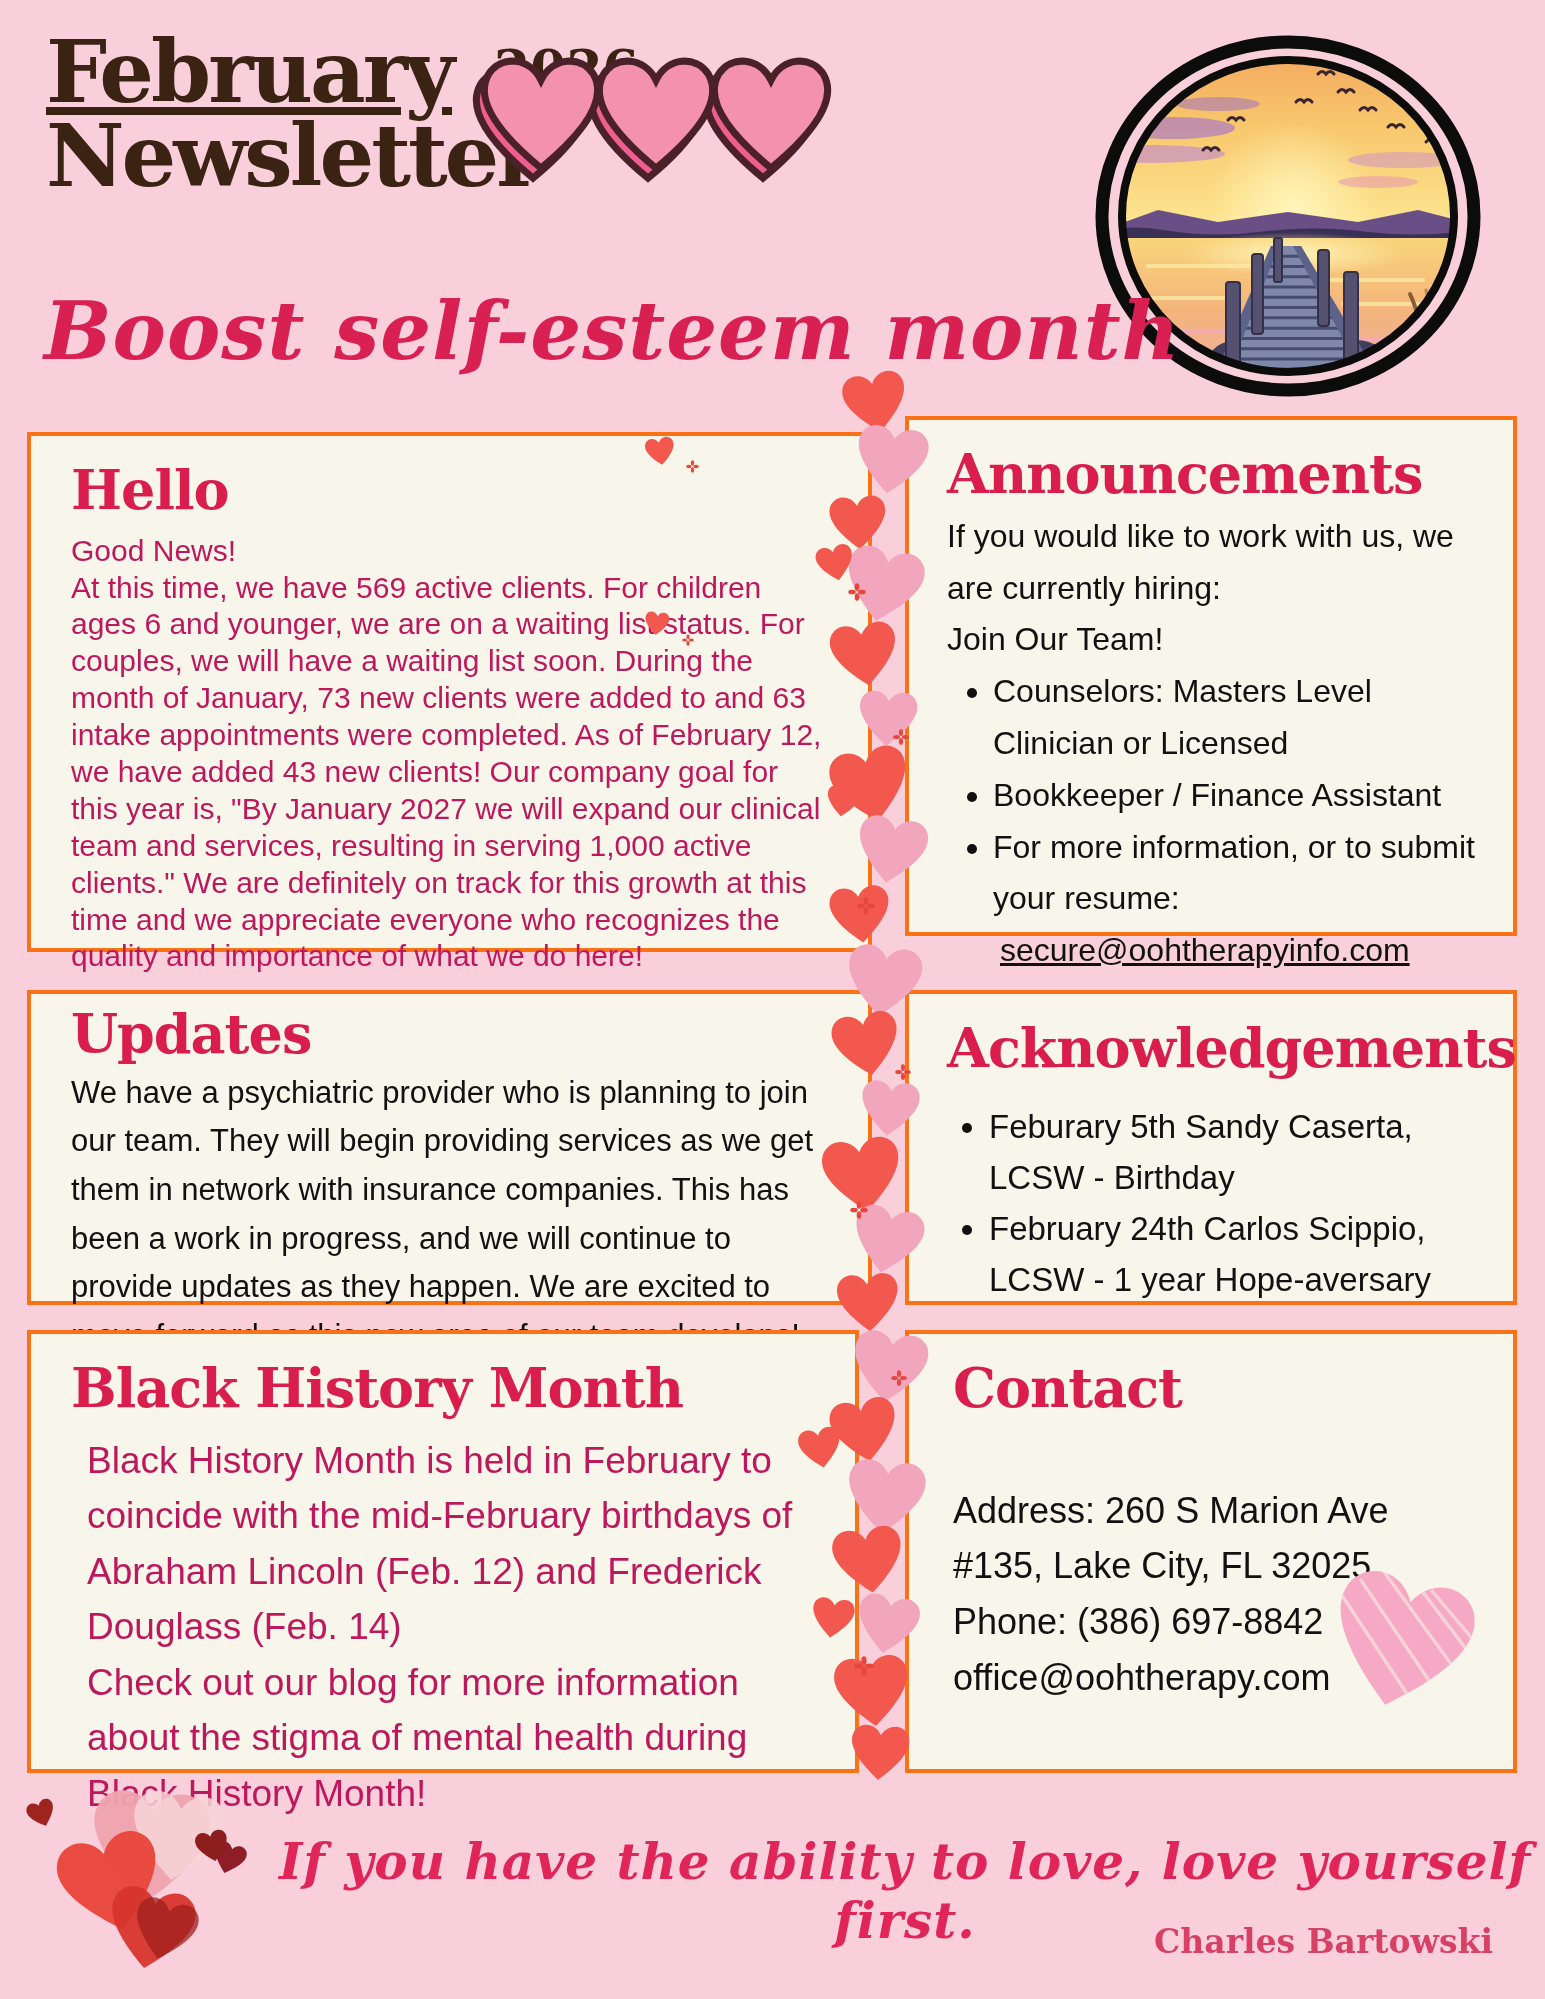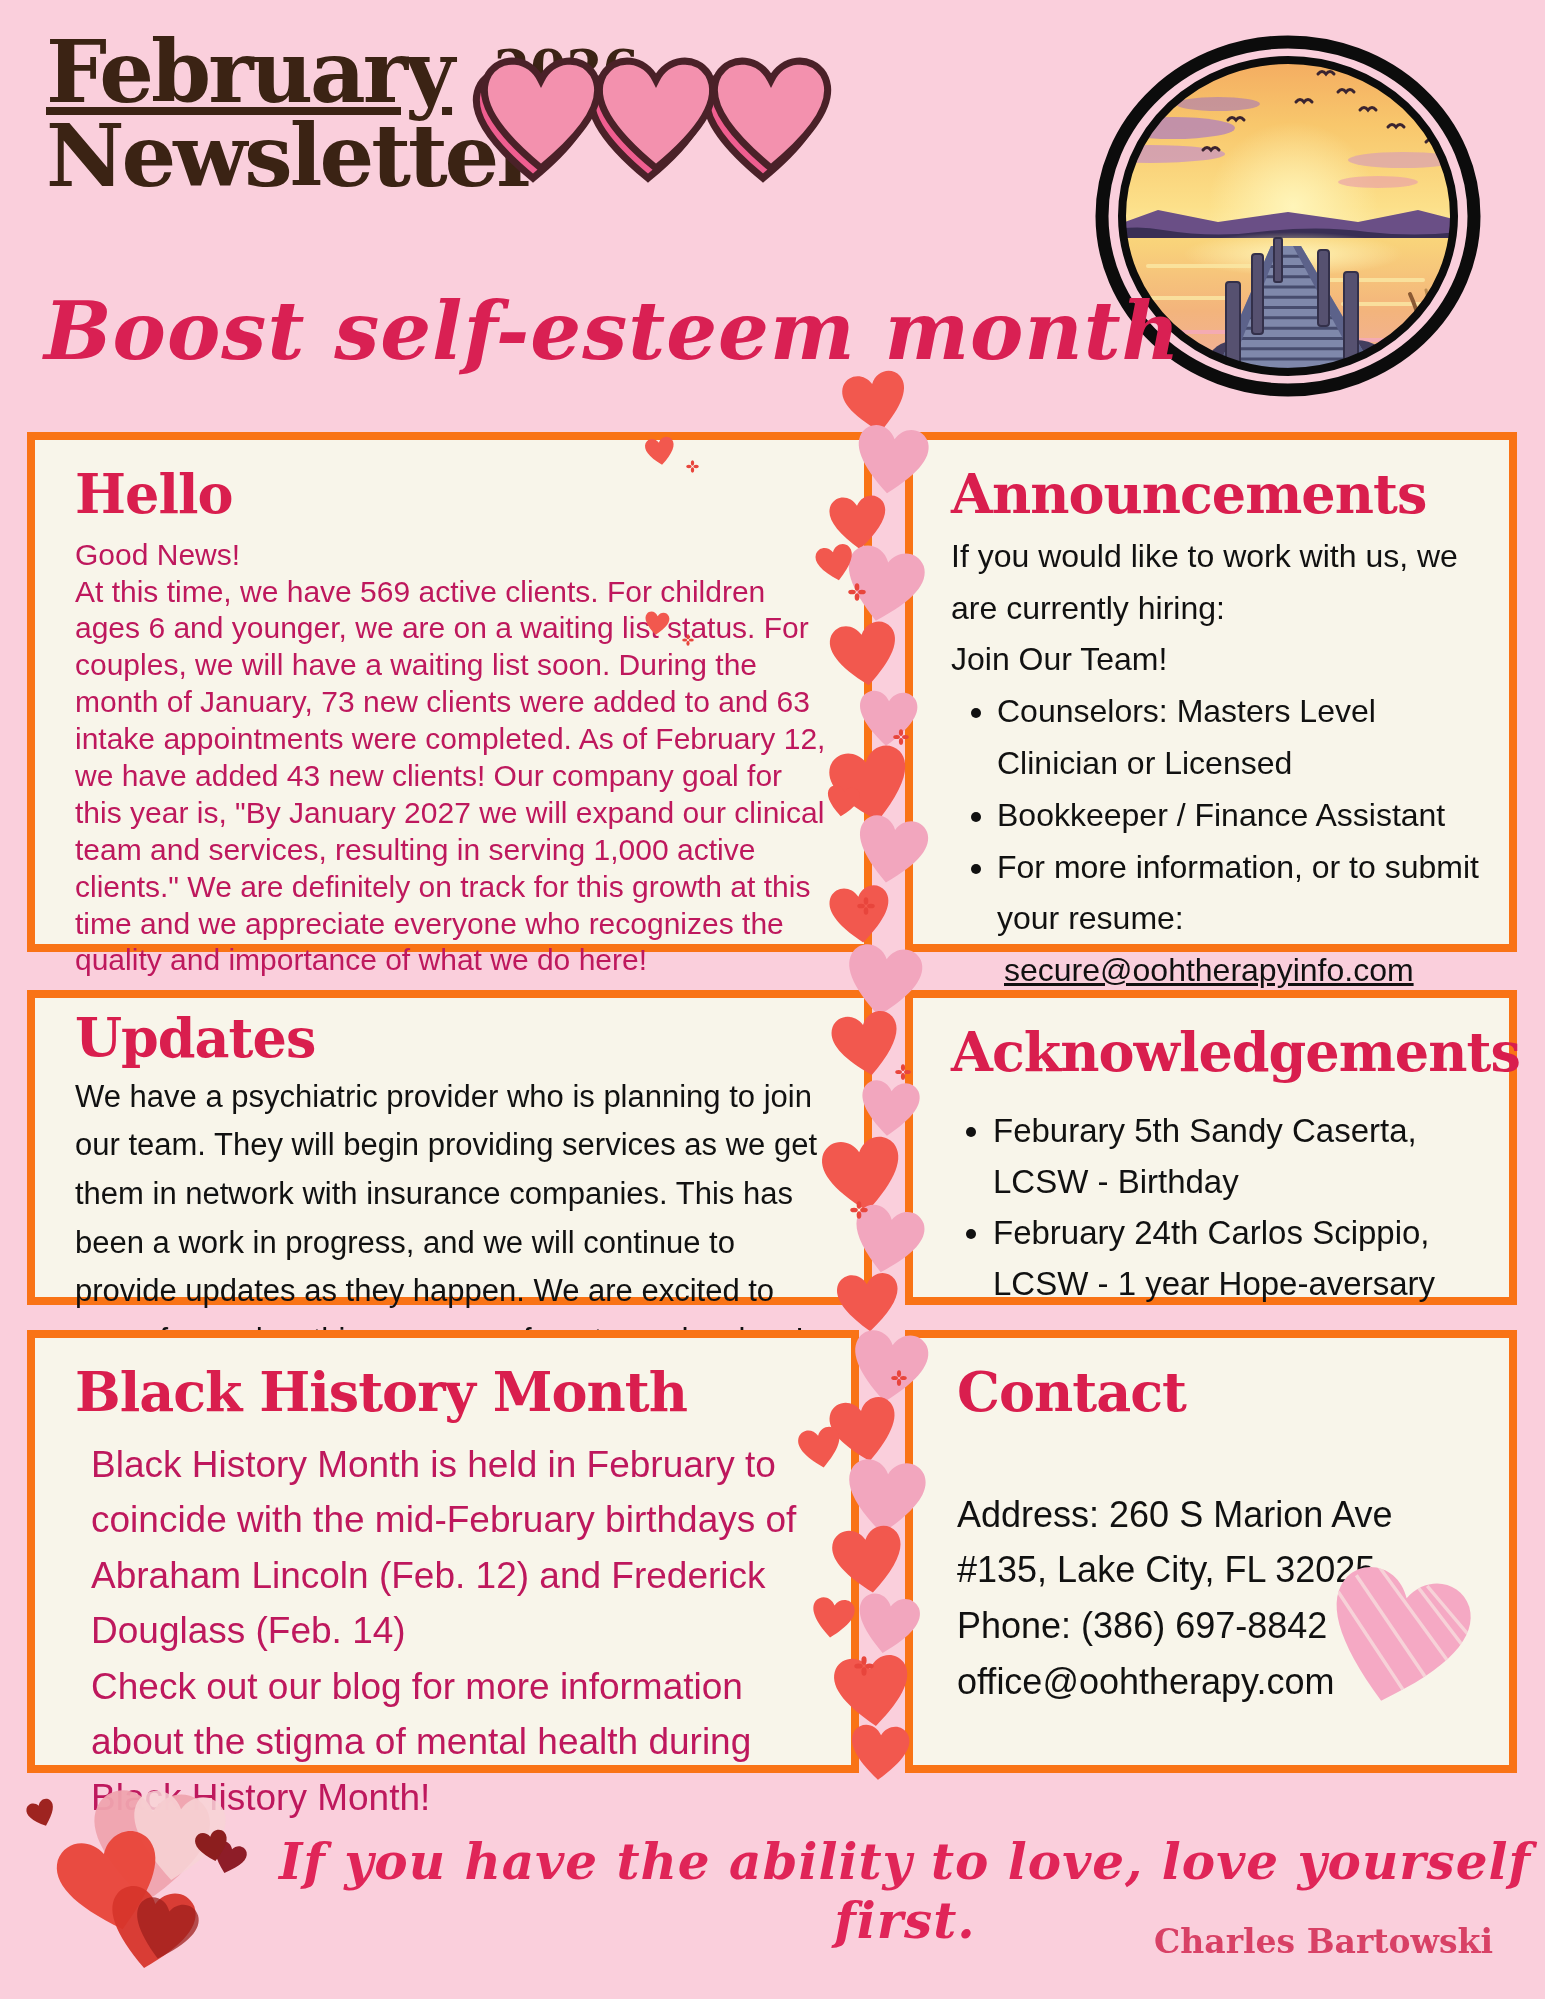--- a/index.html
+++ b/index.html
@@ -8,25 +8,25 @@
   
   .title-block{position:absolute;left:46px;top:30px;color:#3B2314;
                font-family:"DejaVu Serif",serif;font-weight:700;letter-spacing:-3px;line-height:.98;}
   .title-row1{display:flex;align-items:flex-start;text-decoration:underline;}
   .title-main{font-size:86px;}
   .title-year{font-size:52px;margin-left:42px;margin-top:14px;letter-spacing:0;}
   .subtitle{position:absolute;left:44px;top:284px;width:1040px;
             font-family:"DejaVu Serif",serif;font-style:italic;font-weight:700;
             font-size:80px;color:#D92053;letter-spacing:1px;white-space:nowrap;}
   
-  .card{position:absolute;background:#F8F5EA;border:8px solid #f97316;box-sizing:border-box;}
+  .card{position:absolute;background:#F8F5EA;border:4px solid #f97316;box-sizing:border-box;}
   .card-heading{font-family:"DejaVu Serif",serif;font-weight:700;color:#D91E4E;
                 letter-spacing:-1px;font-size:54px;line-height:1.05;}
   #card-hello{left:27px;top:432px;width:845px;height:520px;padding:26px 36px 20px 40px;}
-  #card-announcements{left:905px;top:432px;width:612px;height:520px;padding:26px 24px 20px 38px;}
+  #card-announcements{left:905px;top:416px;width:612px;height:520px;padding:26px 24px 20px 38px;}
   #card-updates{left:27px;top:990px;width:845px;height:315px;padding:12px 30px 16px 40px;}
   #card-acknowledgements{left:905px;top:990px;width:612px;height:315px;padding:26px 20px 16px 38px;}
   #card-bhm{left:27px;top:1330px;width:832px;height:443px;padding:26px 28px 16px 40px;}
   #card-contact{left:905px;top:1330px;width:612px;height:443px;padding:26px 24px 16px 44px;}
   .hello-body{font-size:30px;line-height:1.23;color:#be185d;margin-top:14px;}
   .ann-body{font-size:32px;line-height:1.62;color:#111;margin-top:8px;}
   .ann-list{margin:0 0 0 6px;padding-left:40px;}
   .ann-list li{margin:0;}
   .u{text-decoration:underline;color:#111;margin-left:7px;}
   .upd-body{font-size:31px;line-height:1.57;color:#111;margin-top:6px;}

